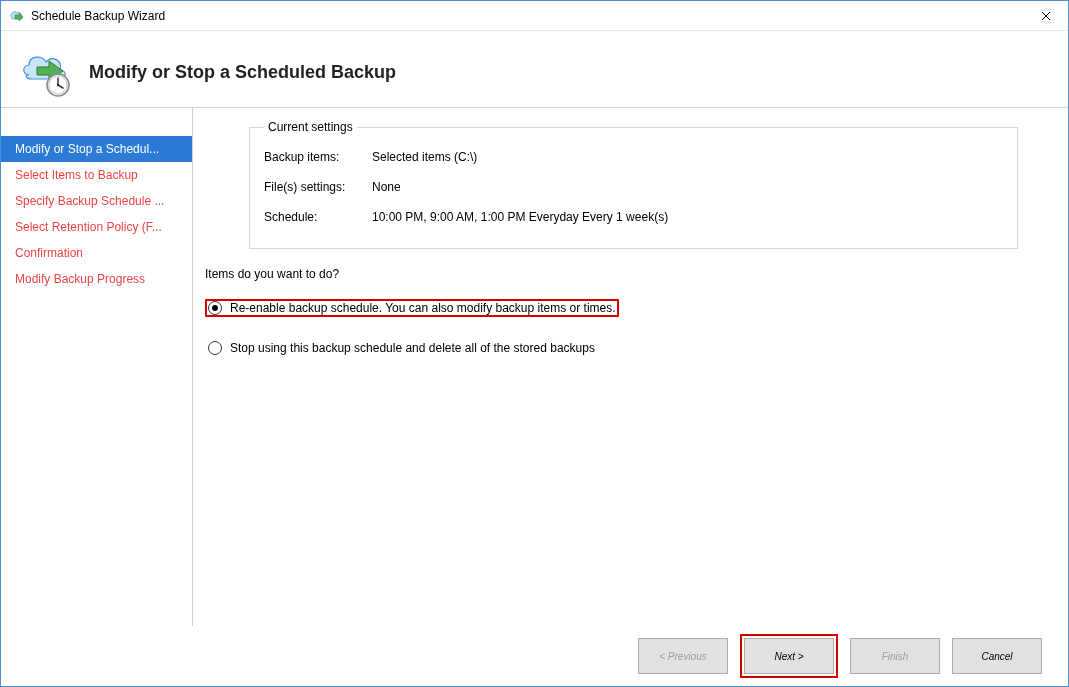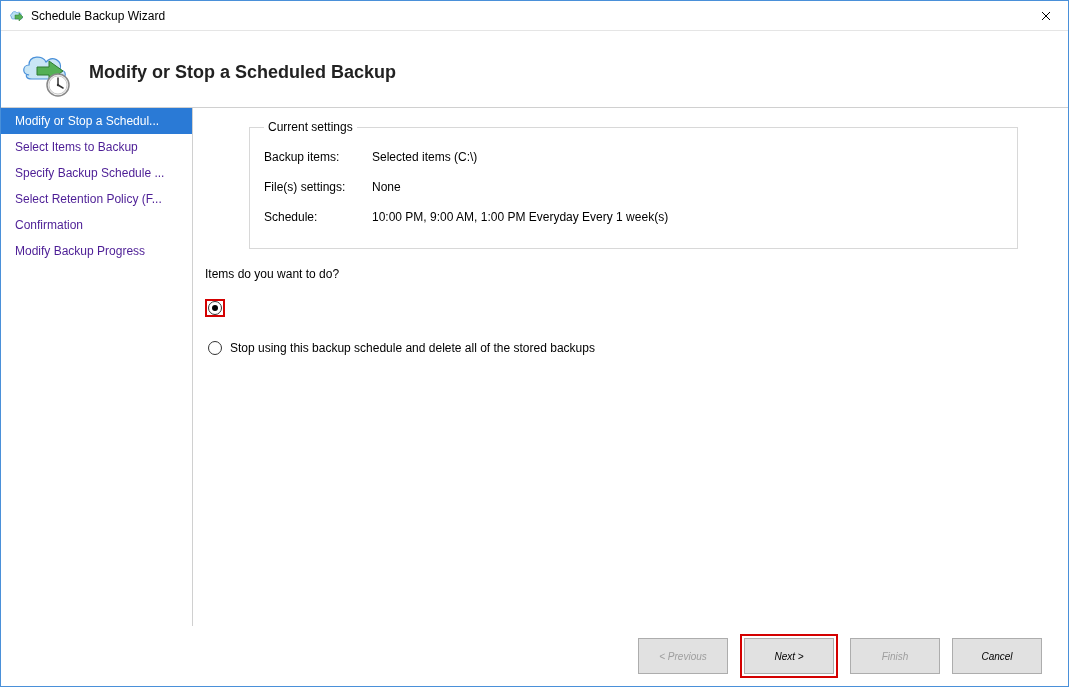--- a/index.html
+++ b/index.html
@@ -7,22 +7,22 @@
     .window { width: 1069px; height: 687px; border: 1px solid #4a90d9; display: flex; flex-direction: column; background: #fff; }
     .titlebar { height: 30px; display: flex; align-items: center; padding: 0 0 0 8px; border-bottom: 1px solid #e5e5e5; }
     .titlebar-icon { width: 16px; height: 16px; margin-right: 6px; }
     .titlebar-text { font-size: 12px; flex: 1; }
     .titlebar-close { width: 45px; height: 30px; display: flex; align-items: center; justify-content: center; cursor: pointer; }
     .header { height: 76px; padding: 18px 17px 12px 18px; display: flex; align-items: center; }
     .header-icon { width: 54px; height: 54px; margin-right: 16px; position: relative; }
     .header-title { font-size: 18px; font-weight: 600; color: #222; }
     .body { flex: 1; display: flex; border-top: 1px solid #d0d0d0; min-height: 0; }
     .sidebar { width: 192px; border-right: 1px solid #d0d0d0; background: #fff; }
-    .sidebar-item { padding: 6px 10px 6px 14px; font-size: 12px; color: #4c1d95; cursor: pointer; white-space: nowrap; overflow: hidden; text-overflow: ellipsis; }
-    .sidebar-item.active { background: #2a7ad6; color: #fff; }
+    .sidebar-item { padding: 6px 10px 6px 14px; font-size: 12px; color: #ef4444; cursor: pointer; white-space: nowrap; overflow: hidden; text-overflow: ellipsis; }
+    .sidebar-item.active { background: #2a7ad6; color: #fff; margin-top: 28px; }
     .main { flex: 1; padding: 12px 50px 0 12px; display: flex; flex-direction: column; position: relative; }
     .fieldset { border: 1px solid #d8d8d8; padding: 8px 14px 16px 14px; margin-bottom: 18px; margin-left: 44px; }
     .fieldset legend { font-size: 12px; padding: 0 4px; }
     .settings-table { width: 100%; }
     .settings-row { display: flex; padding: 8px 0; }
     .settings-label { width: 108px; flex-shrink: 0; }
     .settings-value { flex: 1; }
     .prompt { margin-bottom: 18px; font-size: 12px; }
     .option-row { display: flex; align-items: center; gap: 8px; margin-bottom: 22px; padding: 2px 3px; }
     .option-row.highlight { border: 2px solid #d40000; padding: 0px 1px; display: inline-flex; }
@@ -96,20 +96,21 @@
             <div class="settings-value">10:00 PM, 9:00 AM, 1:00 PM Everyday Every 1 week(s)</div>
           </div>
         </div>
       </fieldset>
 
       <div class="prompt">Items do you want to do?</div>
 
       <div>
         <label class="option-row highlight">
           <input type="radio" class="radio" name="action" checked="" style="">
+          <span class="option-label">Re-enable backup schedule. You can also modify backup items or times.</span>
         </label>
       </div>
 
       <label class="option-row">
         <input type="radio" class="radio" name="action" style="">
         <span class="option-label">Stop using this backup schedule and delete all of the stored backups</span>
       </label>
     </div>
   </div>
 

